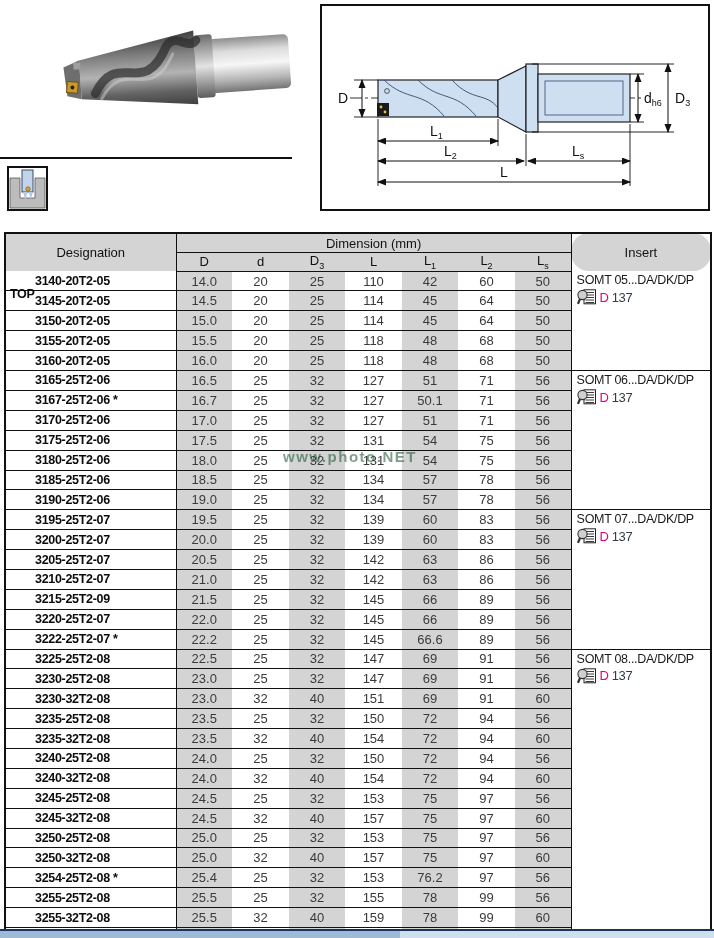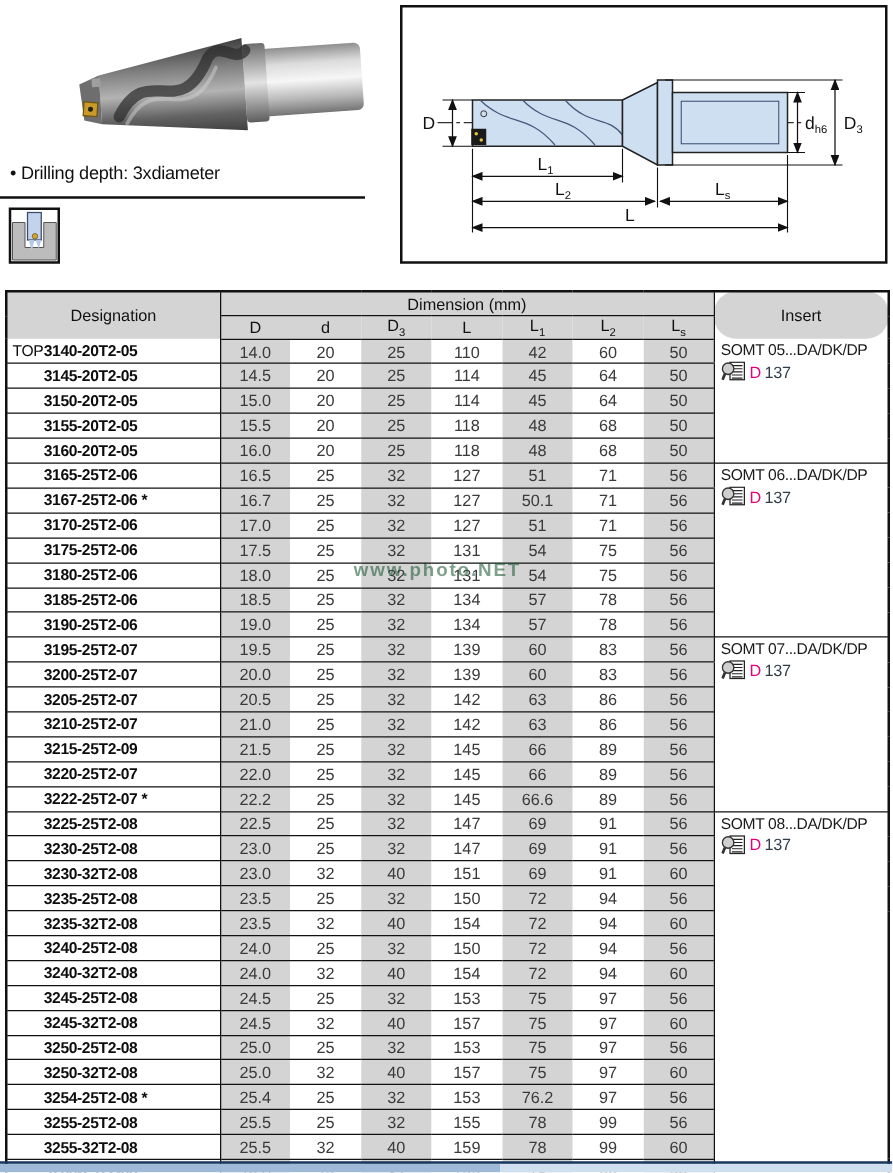--- a/index.html
+++ b/index.html
@@ -38,21 +38,21 @@
   .th-sub    { border-bottom:1px solid #111; height:17px; }
   .th-sub sub { font-size:9px; }
 
   td { padding:0; height:18.9px; font-size:13px; }
   td.num  { text-align:center; color:#3a3a3a; border-bottom:1px solid #111; }
   td.shade{ background:#d4d4d4; }
   td.des  { border-bottom:1px solid #111; border-right:1px solid #111;
             font-weight:bold; color:#0c0c0c; padding-left:29px;
             position:relative; font-size:12.5px; letter-spacing:-0.3px;
             white-space:nowrap; }
-  .top-prefix { position:absolute; left:4px; font-weight:normal; }
+  .top-prefix { position:absolute; left:4px; font-weight:bold;margin-top:13px; }
   .star { font-weight:bold; }
   td.insert-cell { border-left:1px solid #111; border-bottom:1px solid #111;
                    vertical-align:top; padding:2px 0 0 5px; font-size:12.5px;
                    color:#1a1a1a; letter-spacing:-0.3px;margin-top:21px; }
   .ins-line2 { display:flex; align-items:center; gap:3px; margin-top:2px;
                cursor:pointer; }
   .ref-d   { font-size:13px; }
   .ref-num { font-size:13px; }
 
   
@@ -103,21 +103,20 @@
         <polygon points="14,40 30,34 30,73 16,69" fill="#6e6e6e"></polygon>
         <rect x="24" y="36" width="7" height="7" fill="#9f9f9f"></rect>
         <g transform="rotate(8 22 61)">
           <rect x="16" y="55" width="11" height="11" fill="#c79a2a" stroke="#6e5410" stroke-width="1"></rect>
           <circle cx="21.5" cy="60.5" r="2" fill="#222"></circle>
         </g>
       </g>
     </svg>
   </div>
 
-  <div class="note">• Drilling depth: 3xdiameter</div>
   <div class="rule"></div>
 
   <div class="pictogram">
     <svg width="37" height="41" viewBox="0 0 37 41">
       <path d="M1,10 H11 V30 H26 V10 H36 V40 H1 Z" fill="#bcbcbc" stroke="#555" stroke-width="0.8"></path>
       <rect x="13" y="2" width="11" height="22" fill="#c3d3ec" stroke="#3a4a6b" stroke-width="1"></rect>
       <circle cx="19" cy="21" r="2.2" fill="#d1a43a" stroke="#6e5410" stroke-width="0.6"></circle>
       <polygon points="14,24 16.5,33 18.5,24" fill="#b4c8e8"></polygon>
       <polygon points="19.5,24 22,31 24,24" fill="#b4c8e8"></polygon>
     </svg>

